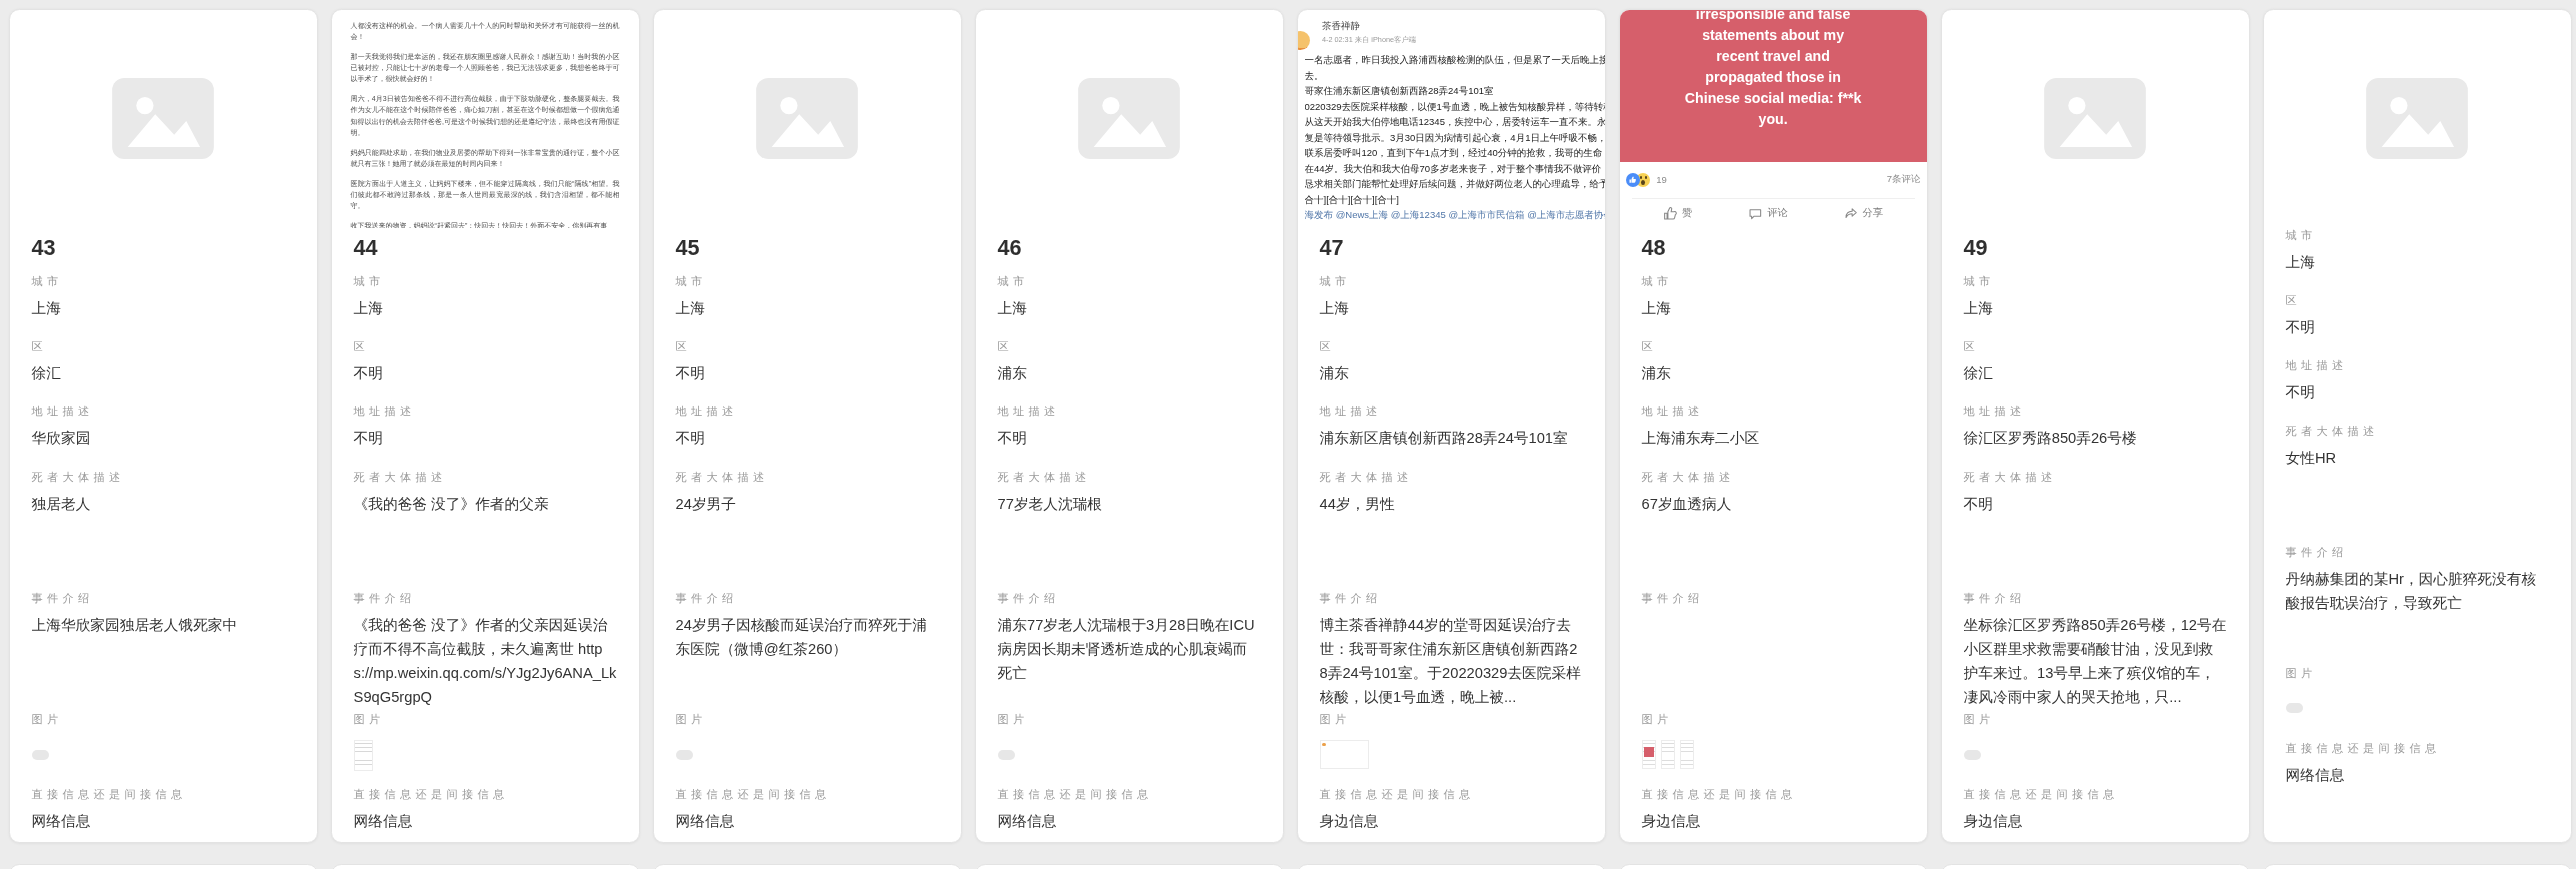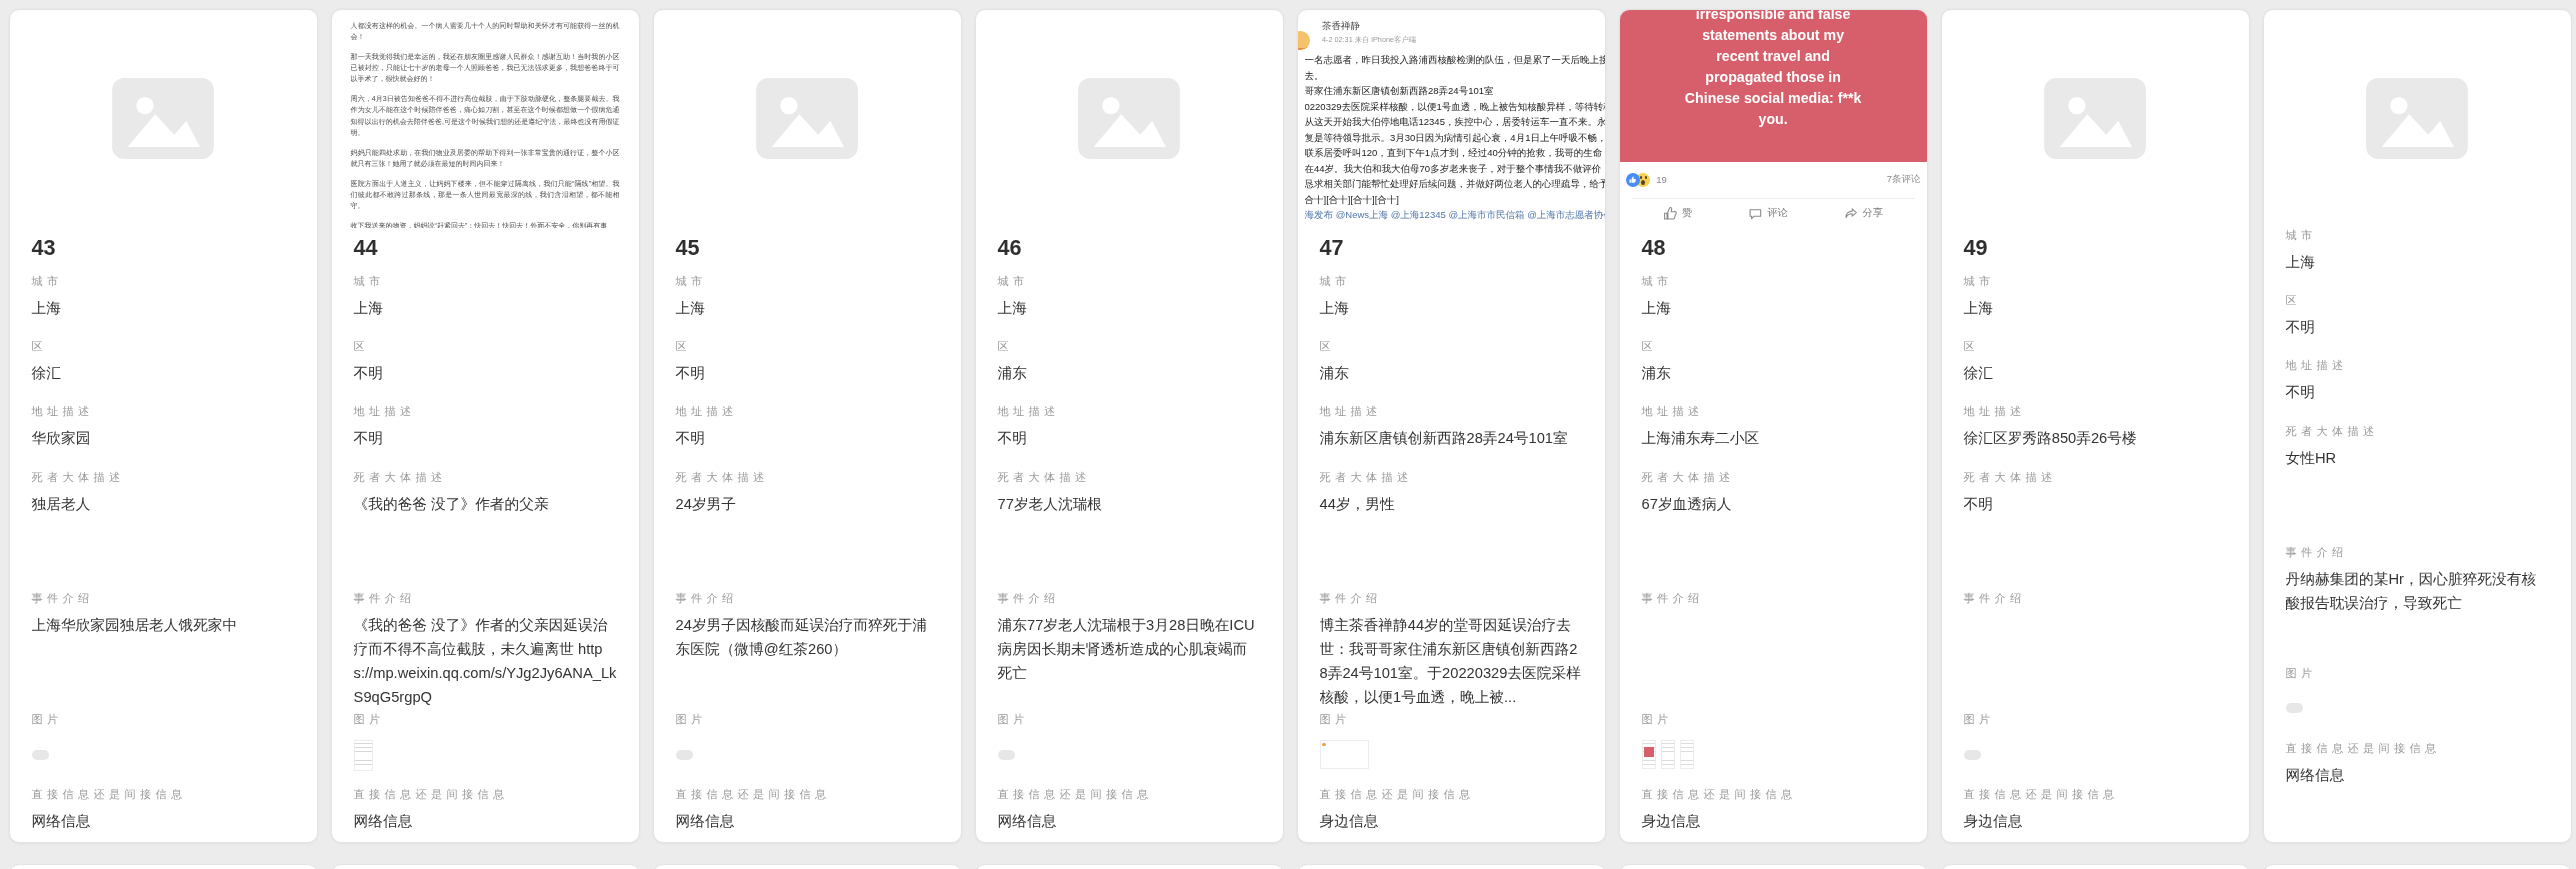--- a/index.html
+++ b/index.html
@@ -412,20 +412,21 @@
       <div class="grp h76">
           <div class="lbl">地址描述</div>
           <div class="val">徐汇区罗秀路850弄26号楼</div>
         </div>
       <div class="grp h140">
           <div class="lbl">死者大体描述</div>
           <div class="val">不明</div>
         </div>
       <div class="grp h140">
           <div class="lbl">事件介绍</div>
+          <div class="val event-val">坐标徐汇区罗秀路850弄26号楼，12号在小区群里求救需要硝酸甘油，没见到救护车来过。13号早上来了殡仪馆的车，凄风冷雨中家人的哭天抢地，只...</div>
         </div>
       <div class="grp h87">
           <div class="lbl">图片</div>
           <div class="pill"></div>
         </div>
       <div class="grp">
           <div class="lbl">直接信息还是间接信息</div>
           <div class="val">身边信息</div>
         </div>
     </div>

